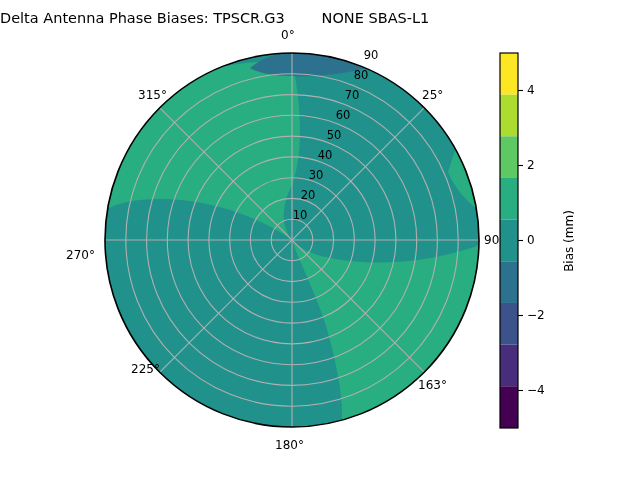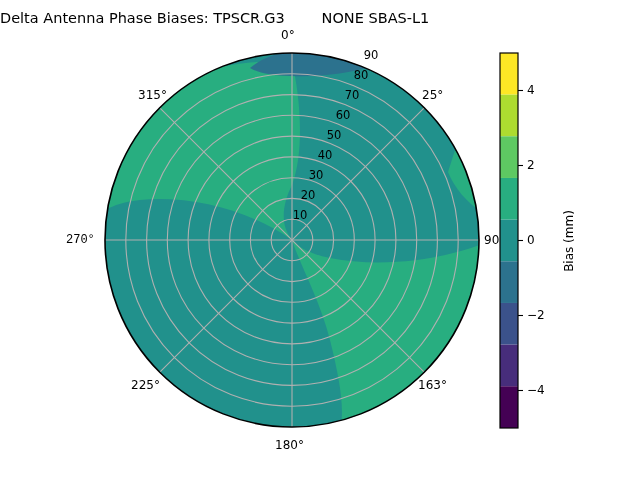--- a/index.html
+++ b/index.html
@@ -159,22 +159,22 @@
         <line x1="518" y1="390.5" x2="523" y2="390.5"></line>
       </g>
     </g>
   </svg>
 
   <div class="ang-label" style="left:281px; top:28px;">0°</div>
   <div class="ang-label" style="left:422px; top:88px;">25°</div>
   <div class="ang-label" style="left:484px; top:233px;">90</div>
   <div class="ang-label" style="left:418px; top:378px;">163°</div>
   <div class="ang-label" style="left:275px; top:438px;text-align:center;">180°</div>
-  <div class="ang-label" style="left:131px; top:378px;">225°</div>
-  <div class="ang-label" style="left:66px; top:233px;font-family:Liberation Mono, monospace;">270°</div>
+  <div class="ang-label" style="left:131px; top:362px;">225°</div>
+  <div class="ang-label" style="left:66px; top:248px;">270°</div>
   <div class="ang-label" style="left:130px; top:88px;margin-left:8px;">315°</div>
 
   <div class="cbar-label" style="left:527px; top:83px;">4</div>
   <div class="cbar-label" style="left:527px; top:158px;">2</div>
   <div class="cbar-label" style="left:527px; top:233px;">0</div>
   <div class="cbar-label" style="left:527px; top:308px;">−2</div>
   <div class="cbar-label" style="left:527px; top:383px;">−4</div>
 
   <div class="cbar-title" style="left:538px; top:234px;">Bias (mm)</div>
 

